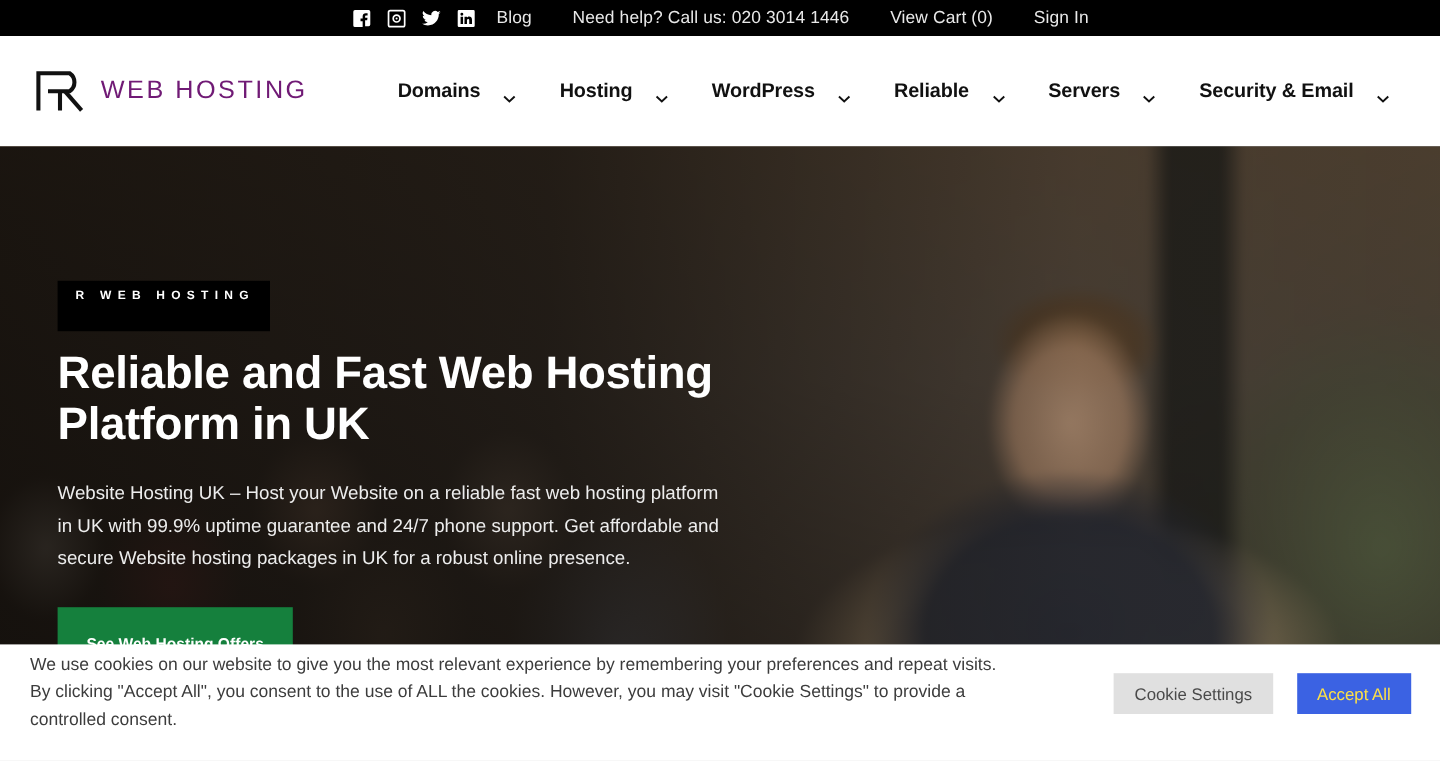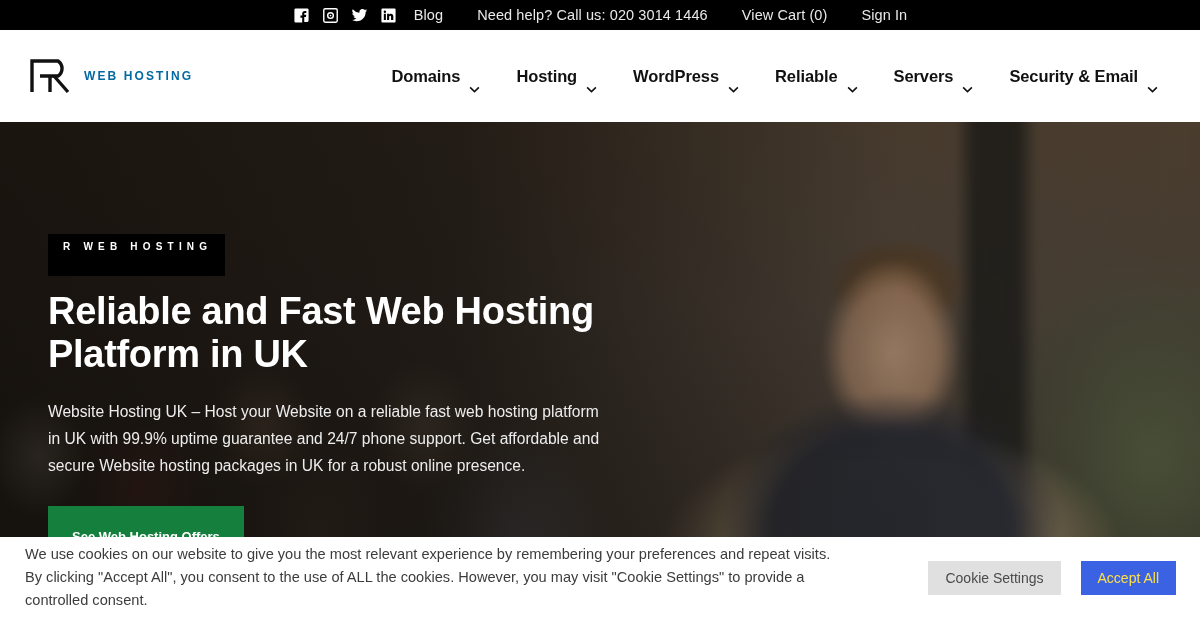--- a/index.html
+++ b/index.html
@@ -61,35 +61,35 @@
     padding: 0 24px 0 28px;
   }
   .brand {
     display: flex;
     align-items: center;
     gap: 12px;
     cursor: pointer;
   }
   .brand-mark { width: 44px; height: 36px; display: block; }
   .brand-text {
-    font-size: 12px;
-    font-weight: bold;
+    font-size: 21px;
+    font-weight: normal;
     letter-spacing: 2.1px;
-    color: #0369a1;
+    color: #701a75;
   }
   .nav {
     margin-left: auto;
     display: flex;
     align-items: center;
     gap: 0px;
   }
   .nav-item {
     display: flex;
-    align-items: flex-end;
-    gap: 9px;
+    align-items: center;
+    gap: 19px;
     padding: 0 18px;
     cursor: pointer;
     white-space: nowrap;
   }
   .nav-item .label {
     font-size: 16.5px;
     font-weight: bold;
     color: #111111;
     letter-spacing: -0.1px;
   }

